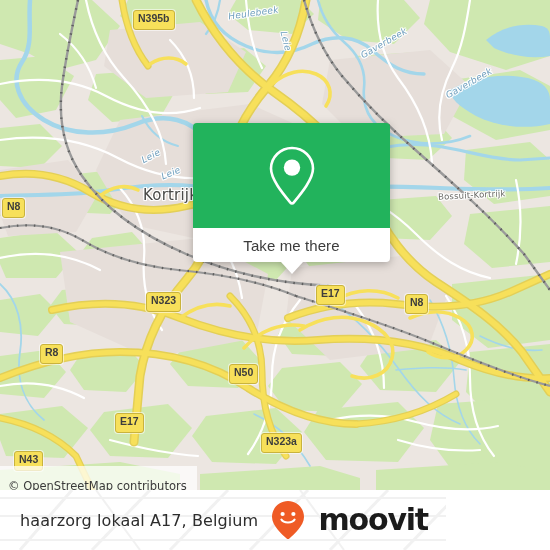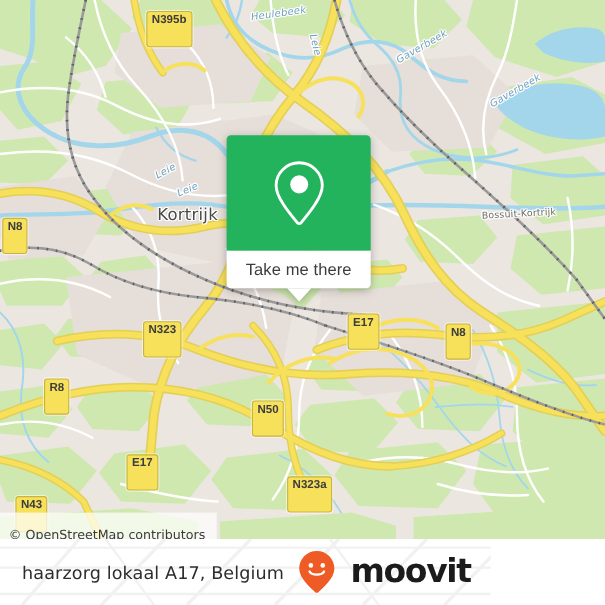--- a/index.html
+++ b/index.html
@@ -60,35 +60,34 @@
   .shield {
     position: absolute;
     background: #f7e05a;
     border: 1.2px solid #c9b33d;
     border-radius: 3px;
     color: #3d3d3d;
     font-family: "Liberation Sans", sans-serif;
     font-weight: bold;
     font-size: 10.5px;
     line-height: 14px;
-    height: 33px;
+    height: 20px;
     padding: 0 4px;
     text-align: left;
     white-space: nowrap;
     box-shadow: 0 0 0 1px rgba(255,255,255,.55);
     pointer-events: none;
   }
 
   
   #card {
     position: absolute;
     left: 193px; top: 123px;
-    width: 131px;
+    width: 197px;
     filter: drop-shadow(0 2px 4px rgba(0,0,0,.28));
-    margin-left: 13px;
   }
   #card-head {
     position: relative;
     height: 105px;
     background: #22b35c;
     border-radius: 4px 4px 0 0;
     display: flex;
     align-items: center;
     justify-content: center;
   }
@@ -362,21 +361,21 @@
     <div class="maplabel water" style="left:443px; top:78px; transform: rotate(-30deg);">Gaverbeek</div>
     <div class="maplabel water" style="left:141px; top:151px; transform: rotate(-28deg);">Leie</div>
     <div class="maplabel water" style="left:161px; top:168px; transform: rotate(-22deg);">Leie</div>
 
     <div class="maplabel canal" style="left:438px; top:190px; transform: rotate(-3deg);">Bossuit-Kortrijk</div>
 
     <div class="maplabel city" style="left:143px; top:186px;">Kortrijk</div>
 
     <div class="shield" style="left:133px; top:10px;">N395b</div>
     <div class="shield" style="left:2px;   top:198px;">N8</div>
-    <div class="shield" style="left:130px; top:292px;">N323</div>
+    <div class="shield" style="left:146px; top:292px;">N323</div>
     <div class="shield" style="left:316px; top:285px;">E17</div>
     <div class="shield" style="left:405px; top:294px;">N8</div>
     <div class="shield" style="left:40px;  top:344px;">R8</div>
     <div class="shield" style="left:229px; top:364px;">N50</div>
     <div class="shield" style="left:115px; top:413px;">E17</div>
     <div class="shield" style="left:14px;  top:451px;">N43</div>
     <div class="shield" style="left:261px; top:433px;">N323a</div>
 
     <div id="card">
       <div id="card-head">

